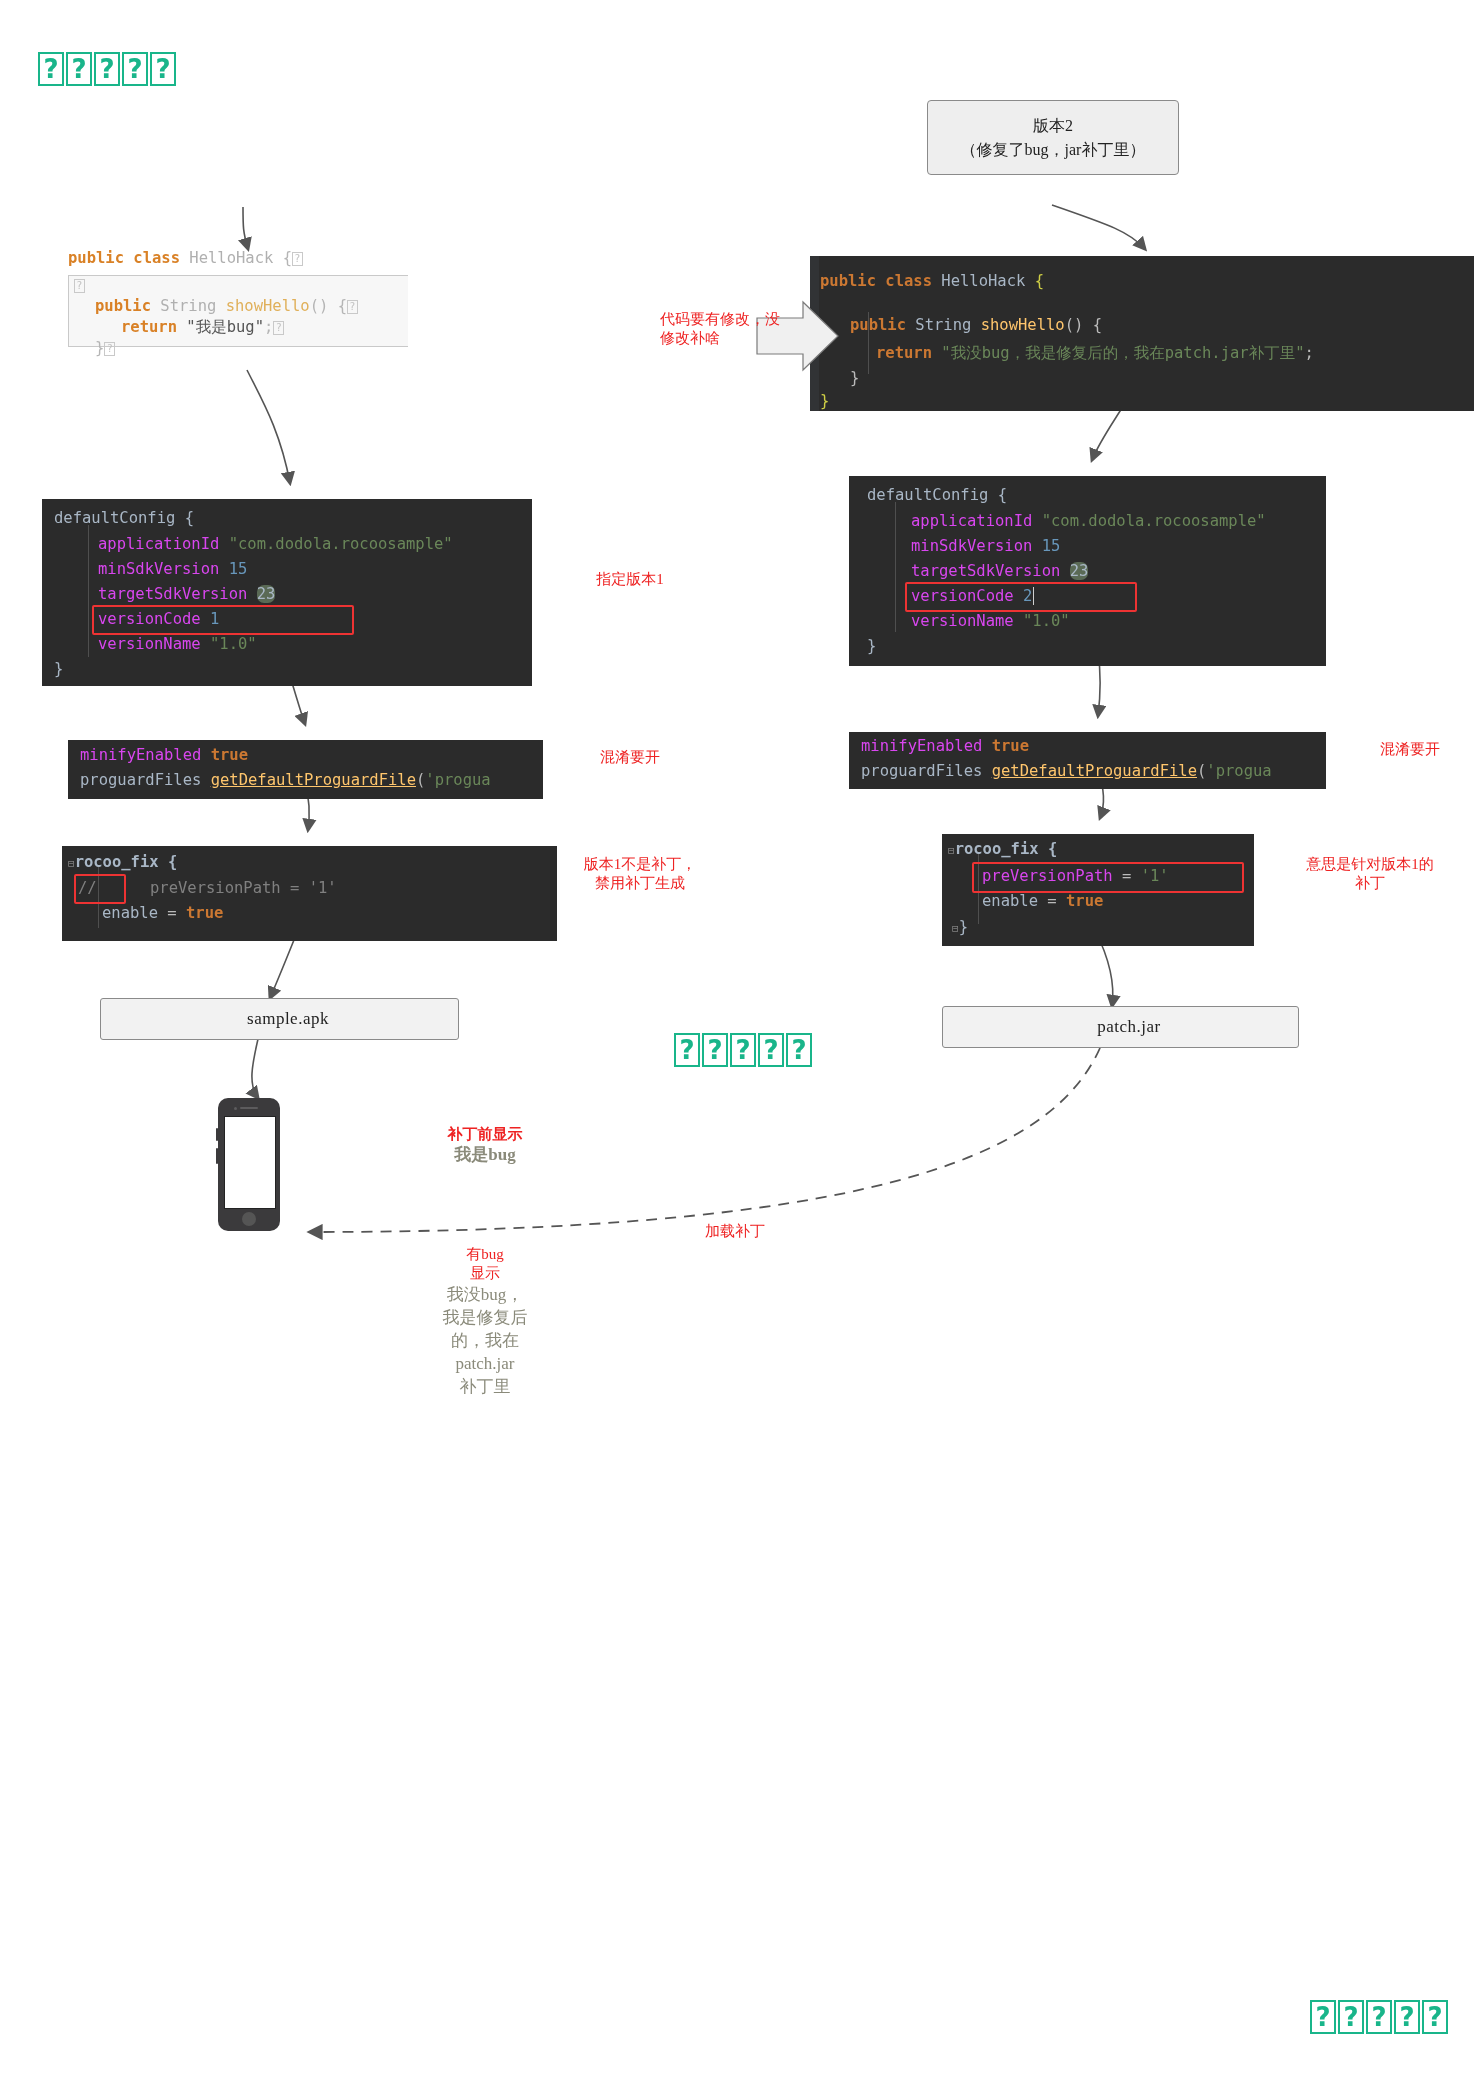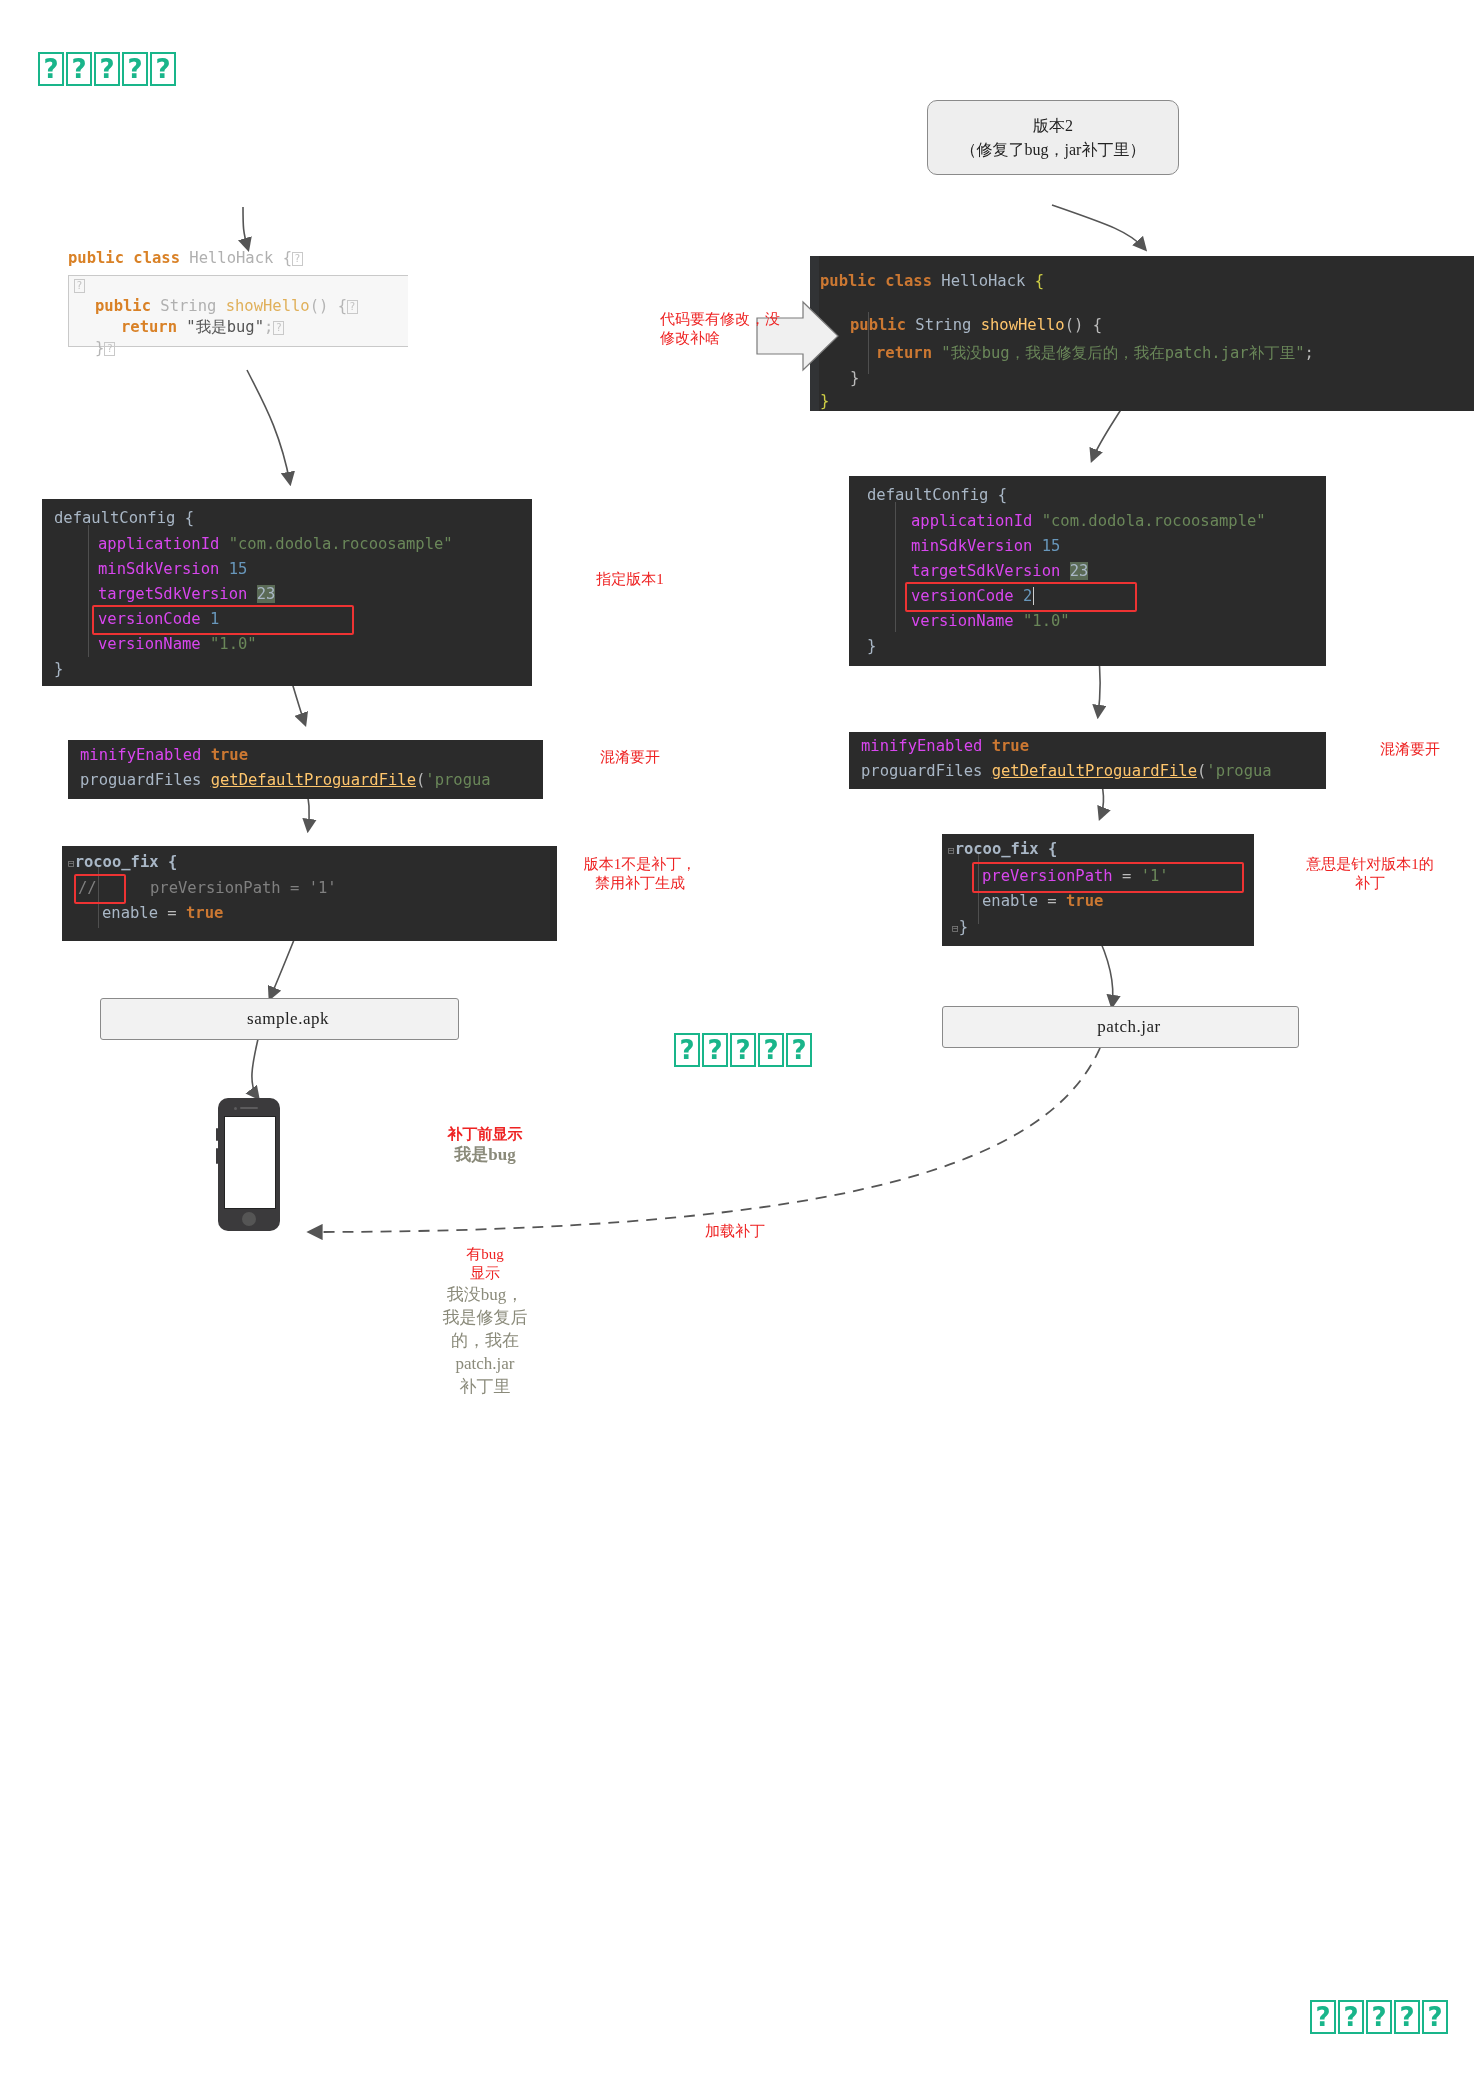--- a/index.html
+++ b/index.html
@@ -12,21 +12,21 @@
   .abs{position:absolute;}
   svg.arrows{position:absolute;left:0;top:0;width:1474px;height:2084px;pointer-events:none;}
 
   
   .tofu{display:inline-block;border:2px solid #19b58a;color:#19b58a;
         font-family:"DejaVu Sans",sans-serif;font-size:26px;line-height:30px;
         width:22px;text-align:center;margin-right:2px;font-weight:bold;}
   .tofu-row{white-space:nowrap;}
 
   
-  .gbox{background:#eeeeee;border:1px solid #8a8a8a;border-radius:10px;
+  .gbox{background:#eeeeee;border:1px solid #8a8a8a;border-radius:4px;
         display:flex;align-items:center;justify-content:center;
         text-align:center;color:#222;font-size:16px;line-height:1.5;
         font-family:"Liberation Serif",serif;}
   .fbox{background:#f2f2f2;border:1px solid #8a8a8a;border-radius:3px;
         display:flex;align-items:center;justify-content:center;
         color:#222;font-size:17px;letter-spacing:.5px;
         font-family:"Liberation Serif",serif;padding-left:17px;}
 
   
   .code{font-family:"DejaVu Sans Mono","Liberation Mono",monospace;
@@ -34,21 +34,21 @@
   .code-dark{background:#2b2b2b;color:#a9b7c6;margin-top:16px;}
   .k{color:#cc7832;font-weight:bold;}
   .ty{color:#a9b7c6;}
   .fn{color:#ffc66d;}                      
   .st{color:#6a8759;}                      
   .num{color:#6897bb;}                      
   .at{color:#d946ef;}                       
   .pl{color:#bbbbbb;}
   .brace{color:#cfcf45;}
   .ul{text-decoration:underline;}
-  .hl{background:#5a6a55;color:#a9b7c6;}
+  .hl{background:#5a6a55;color:#a9b7c6;border-radius:7px;}
   .cm{color:#808080;}
   
   .l-k{color:#d98126;font-weight:bold;}
   .l-ty{color:#b0b0b0;}
   .l-fn{color:#e0b05a;}
   .l-st{color:#555;}
   .l-pl{color:#b5b5b5;}
   .lt{display:inline-block;border:1px solid #c9c9c9;color:#c2c2c2;
       font-size:10px;line-height:12px;width:9px;height:12px;text-align:center;
       vertical-align:middle;font-family:"DejaVu Sans",sans-serif;}

